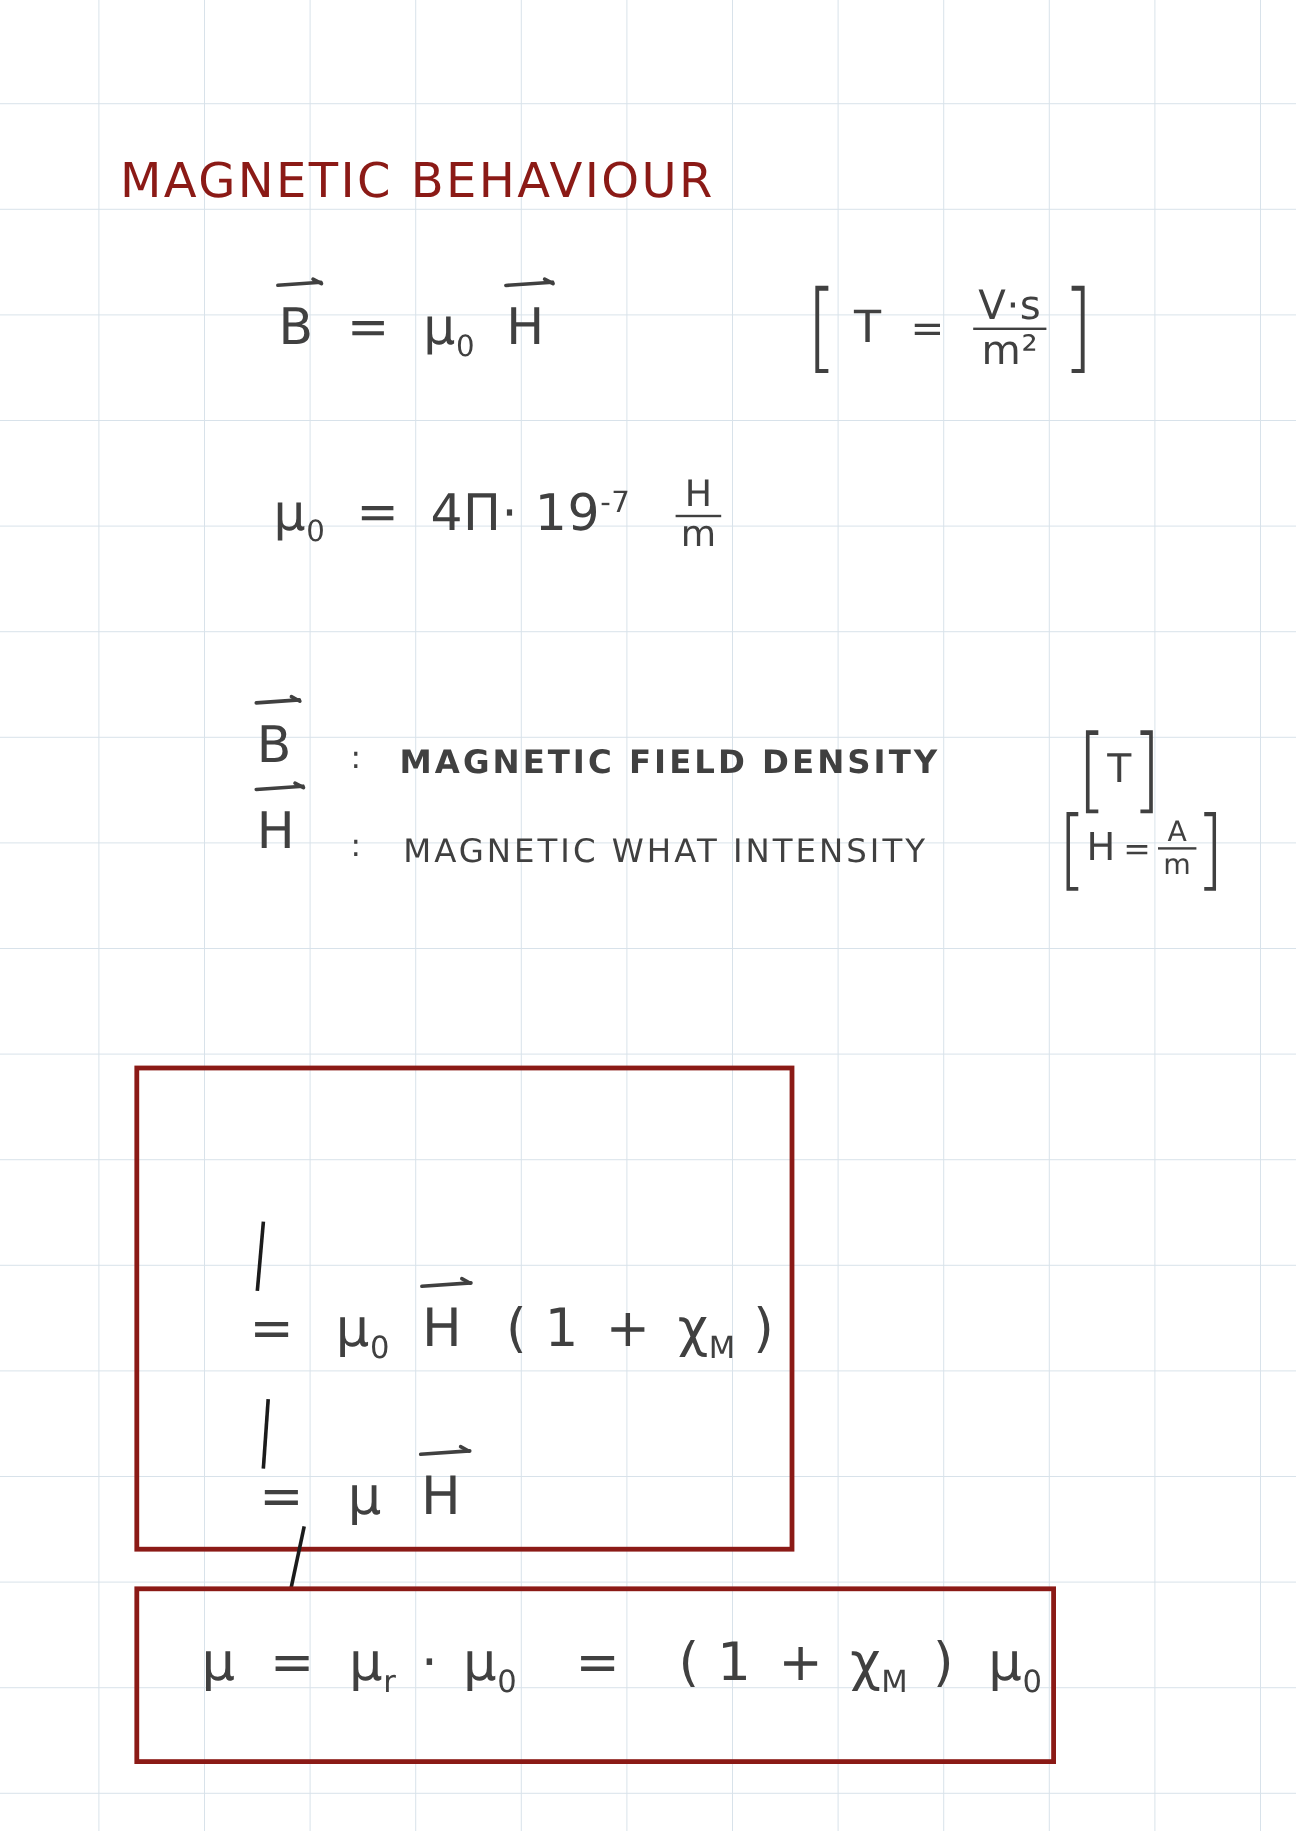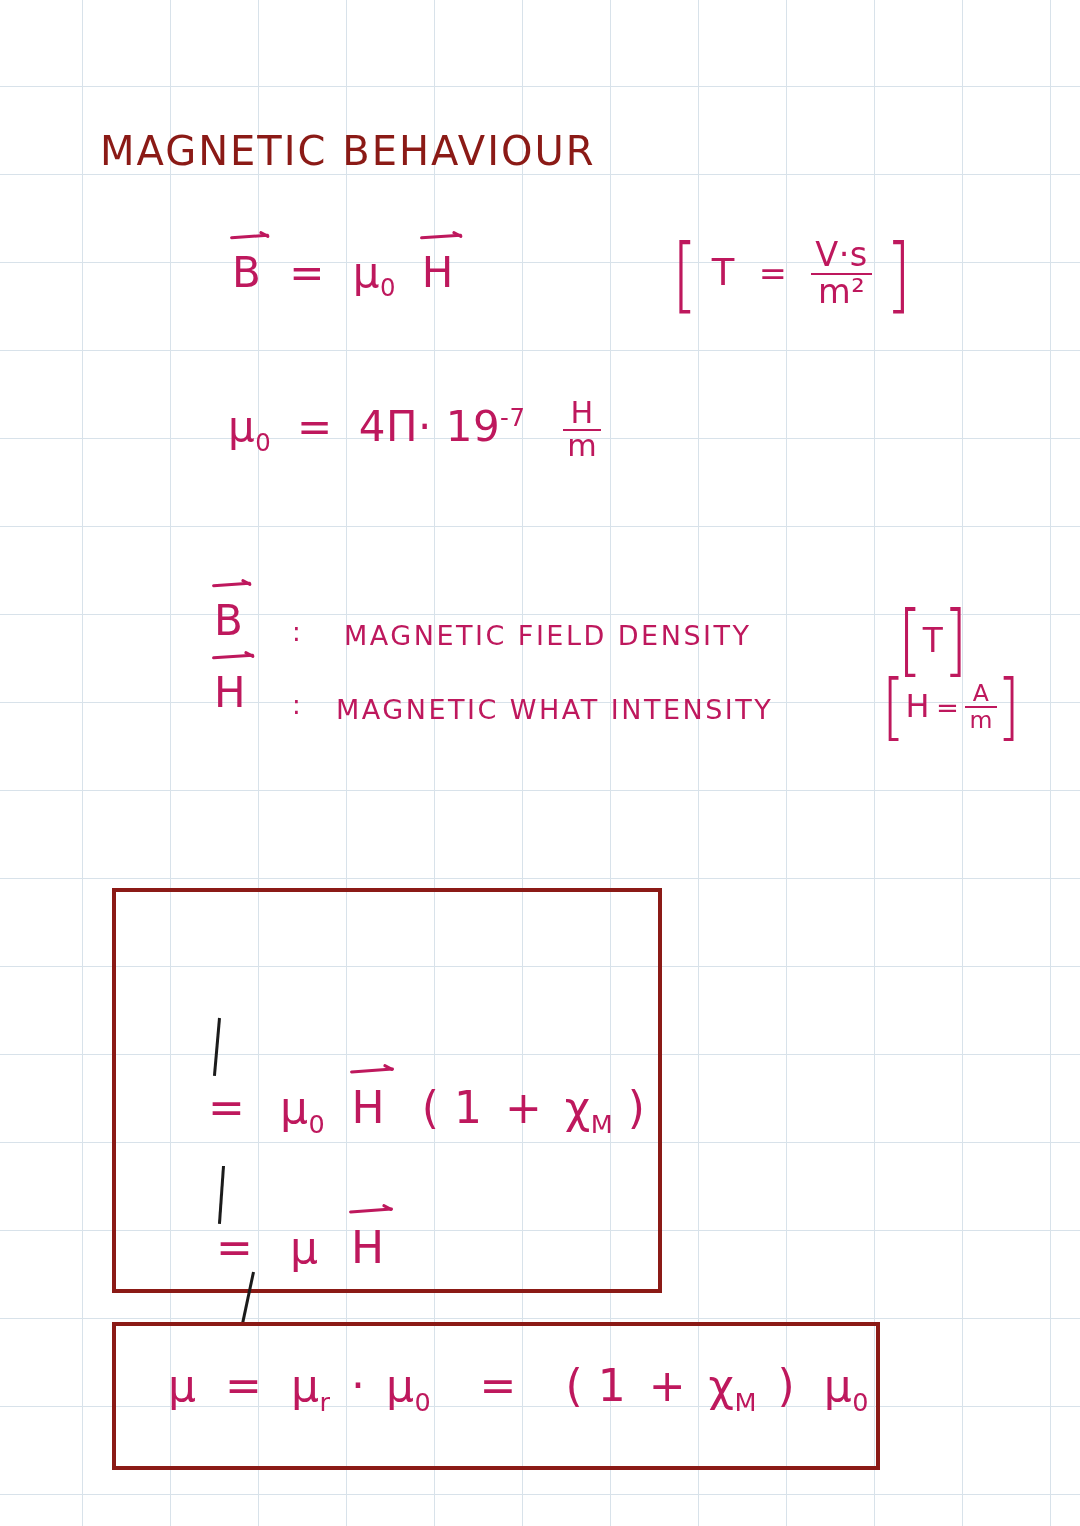--- a/index.html
+++ b/index.html
@@ -20,21 +20,21 @@
     position: absolute;
     inset: 0;
     background-image:
       linear-gradient(to right, #d8e2ea 1px, transparent 1px),
       linear-gradient(to bottom, #d8e2ea 1px, transparent 1px);
     background-size: 88px 88px;
     background-position: -6px -2px;
   }
   .ink {
     position: absolute;
-    color: #be185d;
+    color: #404040;
     font-family: "DejaVu Sans", sans-serif;
     white-space: nowrap;
     letter-spacing: 0.5px;
   }
   .red {
     color: #8b1a16;
   }
   .title {
     font-size: 40px;
     letter-spacing: 2px;
@@ -156,21 +156,21 @@
     <span class="frac" style="font-size:0.72em; margin-left:24px;">
       <span class="num">H</span>
       <span class="den">m</span>
     </span>
   </div>
 
   <div class="ink" style="left:214px; top:596px; font-size:42px;">
     <span class="vec">B</span>
   </div>
   <div class="ink small" style="left:292px; top:617px;">:</div>
-  <div class="ink caps" style="left:344px; top:620px;">MAGNETIC  FIELD DENSITY</div>
+  <div class="ink caps" style="left:333px; top:620px;font-weight:bold;">MAGNETIC  FIELD DENSITY</div>
   <div class="ink" style="left:898px; top:604px; font-size:40px;">
     <span class="brk">[</span><span style="font-size:0.82em;">T</span><span class="brk">]</span>
   </div>
 
   <div class="ink" style="left:214px; top:668px; font-size:42px;">
     <span class="vec">H</span>
   </div>
   <div class="ink small" style="left:292px; top:690px;">:</div>
   <div class="ink caps" style="left:336px; top:694px;">MAGNETIC  WHAT INTENSITY</div>
   <div class="ink" style="left:882px; top:672px; font-size:38px;">

